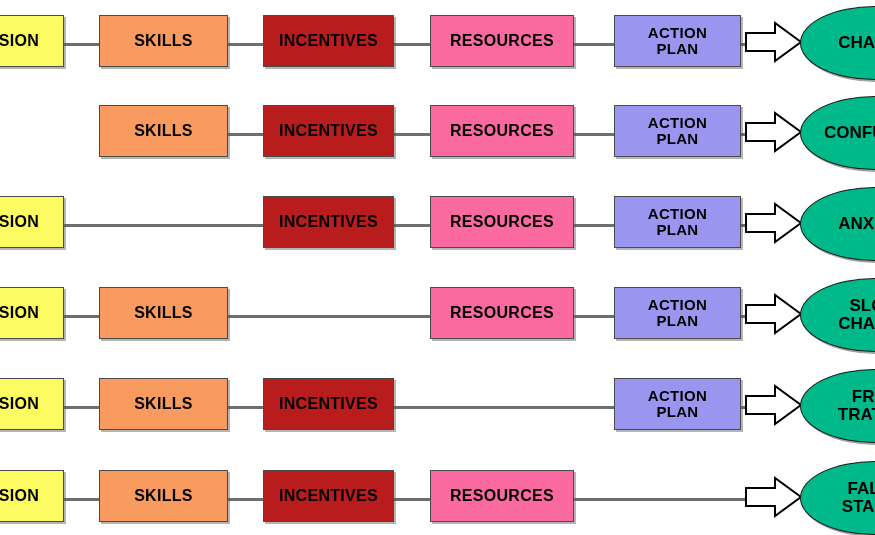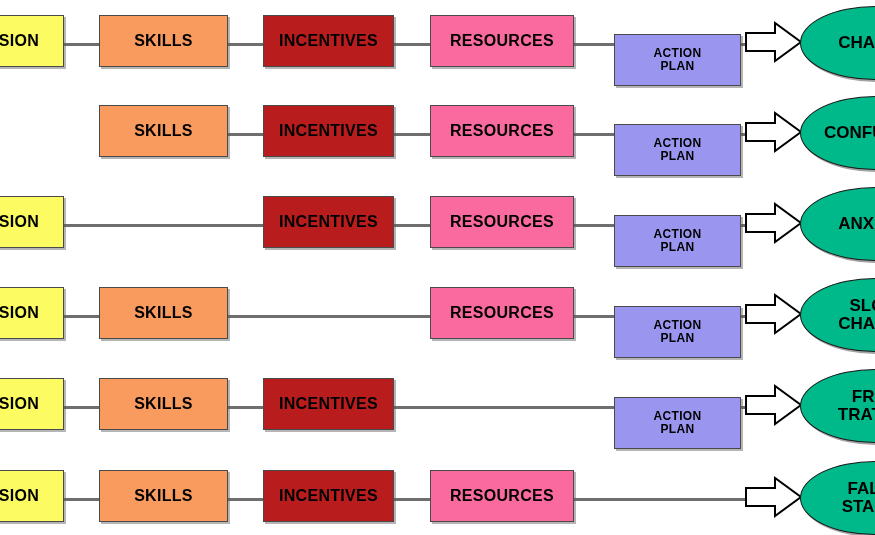--- a/index.html
+++ b/index.html
@@ -41,21 +41,21 @@
     line-height:1.05;
     white-space:pre-line;
     font-family:"Liberation Sans", sans-serif;
   }
   .n-vision    {background:#FCFC62;}
   .n-skills    {background:#F99A5E;}
   .n-incentives{background:#b91c1c;}
   .n-resources {background:#FA6A9E;}
   .n-actionplan{background:#9A96F0;}
 
-  .node.two-line{font-size:12px;margin-top:19px;}
+  .node.two-line{font-size:15px;}
 
   
   .blockarrow{position:absolute;top:20px;width:58px;height:44px;}
 
   
   .outcome{
     position:absolute;
     top:6px;
     width:148px;height:72px;
     border-radius:50%;

